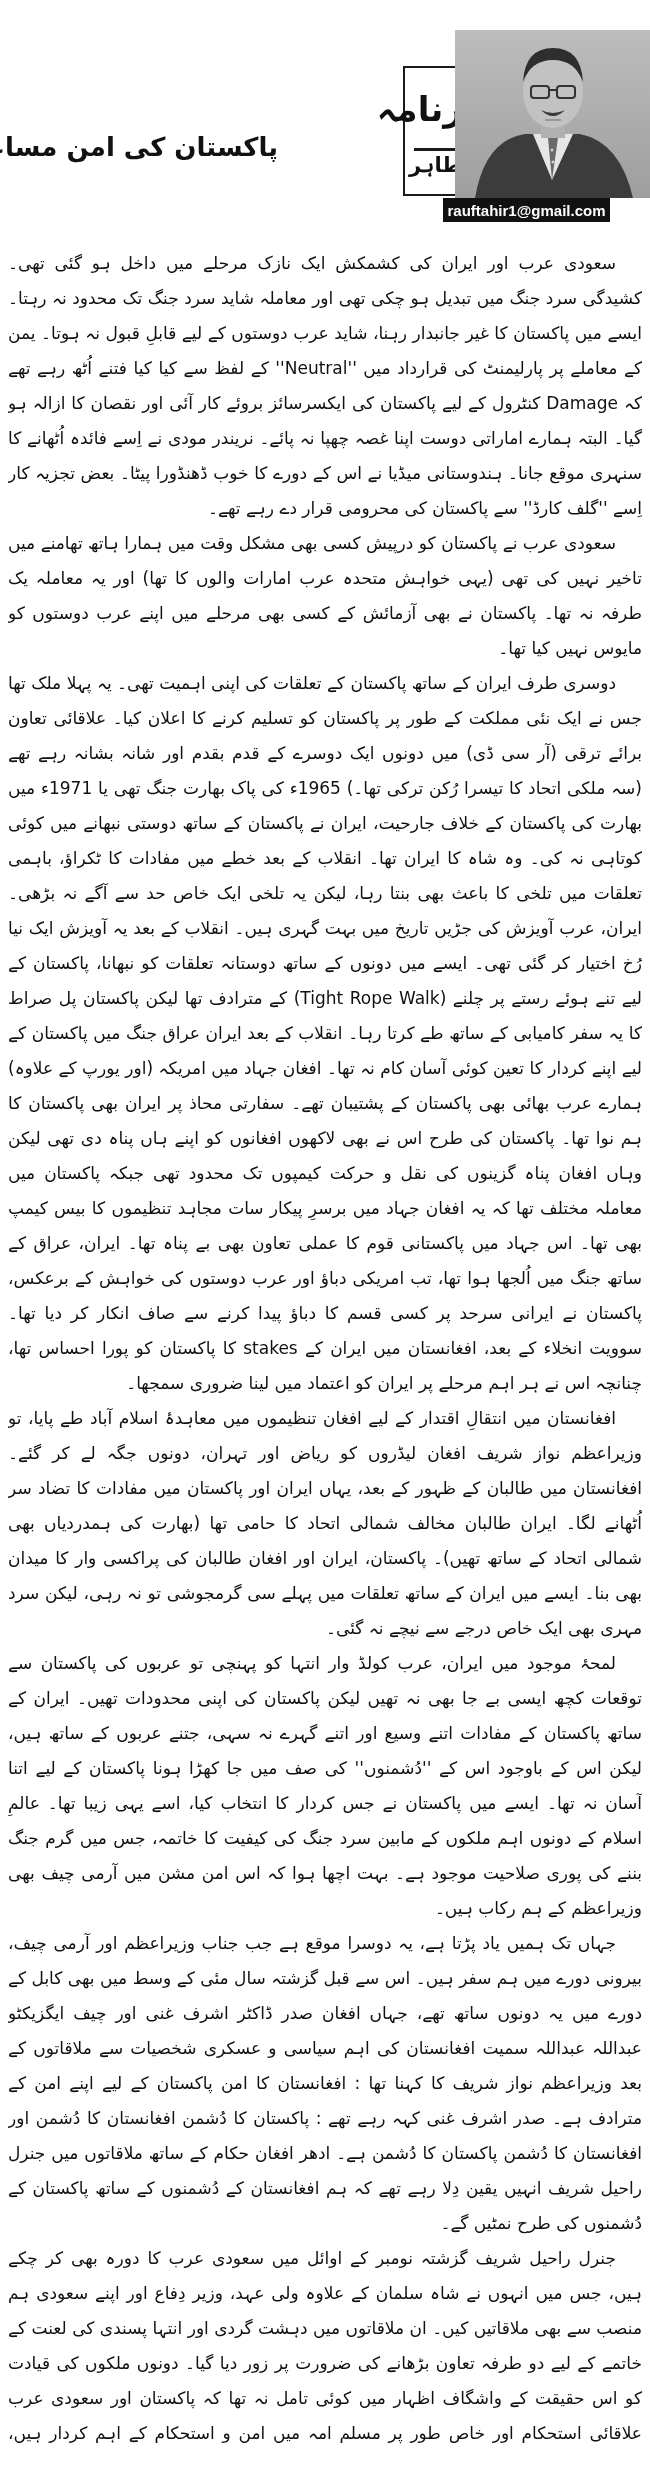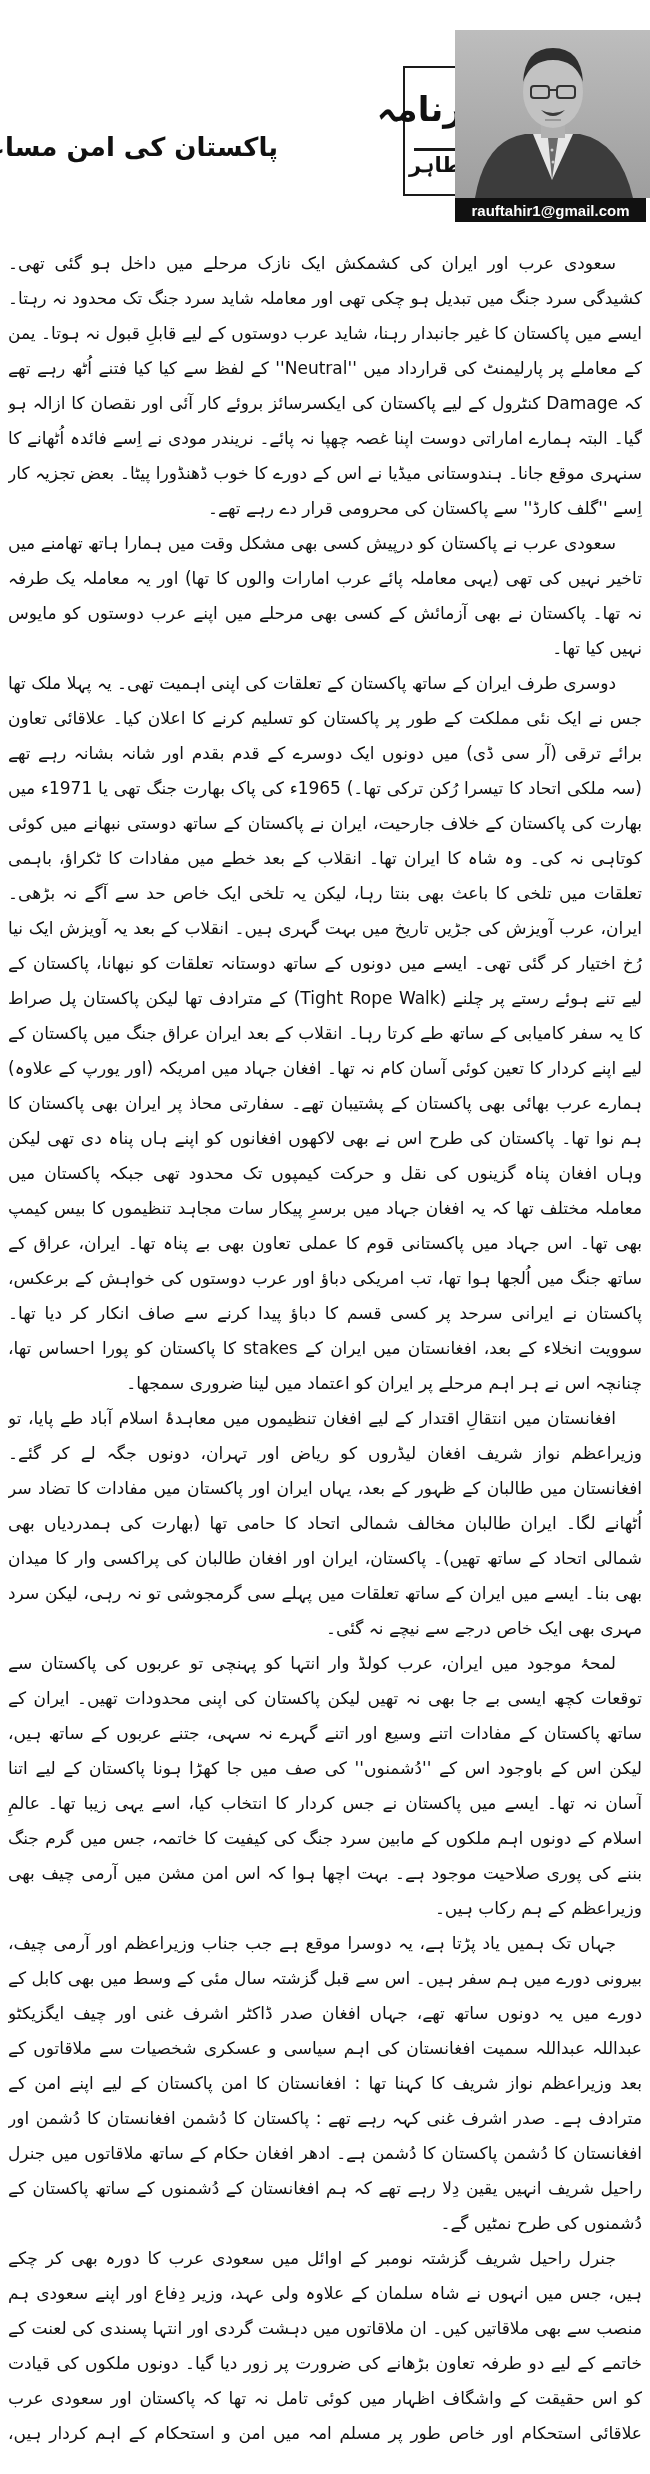--- a/index.html
+++ b/index.html
@@ -25,21 +25,21 @@
     position:absolute;left:414px;top:148px;width:96px;height:3px;background:#1a1a1a;
   }
   .author-name{
     position:absolute;left:403px;top:153px;width:122px;
     text-align:center;font-size:21px;font-weight:bold;direction:rtl;
   }
   .author-photo{
     position:absolute;left:455px;top:30px;width:195px;height:168px;
   }
   .email-bar{
-    position:absolute;left:455px;top:198px;width:191px;height:24px;
+    position:absolute;left:443px;top:198px;width:167px;height:24px;
     background:#111;color:#fff;
     font-family:"Liberation Sans",sans-serif;font-weight:bold;font-size:15px;
     display:flex;align-items:center;justify-content:center;
     direction:ltr;
   }
   .article-title{
     position:absolute;left:108px;top:132px;width:170px;
     font-size:26px;font-weight:bold;direction:rtl;text-align:center;
     white-space:nowrap;
   }
@@ -96,21 +96,21 @@
       <path d="M86 80 Q98 86 110 80 Q98 92 86 80 Z" fill="#3a3a3a"></path>
 
       <line x1="90" y1="90" x2="106" y2="90" stroke="#8a8a8a" stroke-width="1.5"></line>
     </svg>
   </div>
 
   <div class="email-bar">rauftahir1@gmail.com</div>
 
   <div class="article-body">
       <p class="para">سعودی عرب اور ایران کی کشمکش ایک نازک مرحلے میں داخل ہو گئی تھی۔ کشیدگی سرد جنگ میں تبدیل ہو چکی تھی اور معاملہ شاید سرد جنگ تک محدود نہ رہتا۔ ایسے میں پاکستان کا غیر جانبدار رہنا، شاید عرب دوستوں کے لیے قابلِ قبول نہ ہوتا۔ یمن کے معاملے پر پارلیمنٹ کی قرارداد میں ''Neutral'' کے لفظ سے کیا کیا فتنے اُٹھ رہے تھے کہ Damage کنٹرول کے لیے پاکستان کی ایکسرسائز بروئے کار آئی اور نقصان کا ازالہ ہو گیا۔ البتہ ہمارے اماراتی دوست اپنا غصہ چھپا نہ پائے۔ نریندر مودی نے اِسے فائدہ اُٹھانے کا سنہری موقع جانا۔ ہندوستانی میڈیا نے اس کے دورے کا خوب ڈھنڈورا پیٹا۔ بعض تجزیہ کار اِسے ''گلف کارڈ'' سے پاکستان کی محرومی قرار دے رہے تھے۔</p>
-      <p class="para">سعودی عرب نے پاکستان کو درپیش کسی بھی مشکل وقت میں ہمارا ہاتھ تھامنے میں تاخیر نہیں کی تھی (یہی معاملہ پائے عرب امارات والوں کا تھا) اور یہ معاملہ یک طرفہ نہ تھا۔ پاکستان نے بھی آزمائش کے کسی بھی مرحلے میں اپنے عرب دوستوں کو مایوس نہیں کیا تھا۔</p>
+      <p class="para">سعودی عرب نے پاکستان کو درپیش کسی بھی مشکل وقت میں ہمارا ہاتھ تھامنے میں تاخیر نہیں کی تھی (یہی خواہش متحدہ عرب امارات والوں کا تھا) اور یہ معاملہ یک طرفہ نہ تھا۔ پاکستان نے بھی آزمائش کے کسی بھی مرحلے میں اپنے عرب دوستوں کو مایوس نہیں کیا تھا۔</p>
       <p class="para">دوسری طرف ایران کے ساتھ پاکستان کے تعلقات کی اپنی اہمیت تھی۔ یہ پہلا ملک تھا جس نے ایک نئی مملکت کے طور پر پاکستان کو تسلیم کرنے کا اعلان کیا۔ علاقائی تعاون برائے ترقی (آر سی ڈی) میں دونوں ایک دوسرے کے قدم بقدم اور شانہ بشانہ رہے تھے (سہ ملکی اتحاد کا تیسرا رُکن ترکی تھا۔) 1965ء کی پاک بھارت جنگ تھی یا 1971ء میں بھارت کی پاکستان کے خلاف جارحیت، ایران نے پاکستان کے ساتھ دوستی نبھانے میں کوئی کوتاہی نہ کی۔ وہ شاہ کا ایران تھا۔ انقلاب کے بعد خطے میں مفادات کا ٹکراؤ، باہمی تعلقات میں تلخی کا باعث بھی بنتا رہا، لیکن یہ تلخی ایک خاص حد سے آگے نہ بڑھی۔ ایران، عرب آویزش کی جڑیں تاریخ میں بہت گہری ہیں۔ انقلاب کے بعد یہ آویزش ایک نیا رُخ اختیار کر گئی تھی۔ ایسے میں دونوں کے ساتھ دوستانہ تعلقات کو نبھانا، پاکستان کے لیے تنے ہوئے رستے پر چلنے (Tight Rope Walk) کے مترادف تھا لیکن پاکستان پل صراط کا یہ سفر کامیابی کے ساتھ طے کرتا رہا۔ انقلاب کے بعد ایران عراق جنگ میں پاکستان کے لیے اپنے کردار کا تعین کوئی آسان کام نہ تھا۔ افغان جہاد میں امریکہ (اور یورپ کے علاوہ) ہمارے عرب بھائی بھی پاکستان کے پشتیبان تھے۔ سفارتی محاذ پر ایران بھی پاکستان کا ہم نوا تھا۔ پاکستان کی طرح اس نے بھی لاکھوں افغانوں کو اپنے ہاں پناہ دی تھی لیکن وہاں افغان پناہ گزینوں کی نقل و حرکت کیمپوں تک محدود تھی جبکہ پاکستان میں معاملہ مختلف تھا کہ یہ افغان جہاد میں برسرِ پیکار سات مجاہد تنظیموں کا بیس کیمپ بھی تھا۔ اس جہاد میں پاکستانی قوم کا عملی تعاون بھی بے پناہ تھا۔ ایران، عراق کے ساتھ جنگ میں اُلجھا ہوا تھا، تب امریکی دباؤ اور عرب دوستوں کی خواہش کے برعکس، پاکستان نے ایرانی سرحد پر کسی قسم کا دباؤ پیدا کرنے سے صاف انکار کر دیا تھا۔ سوویت انخلاء کے بعد، افغانستان میں ایران کے stakes کا پاکستان کو پورا احساس تھا، چنانچہ اس نے ہر اہم مرحلے پر ایران کو اعتماد میں لینا ضروری سمجھا۔</p>
       <p class="para">افغانستان میں انتقالِ اقتدار کے لیے افغان تنظیموں میں معاہدۂ اسلام آباد طے پایا، تو وزیراعظم نواز شریف افغان لیڈروں کو ریاض اور تہران، دونوں جگہ لے کر گئے۔ افغانستان میں طالبان کے ظہور کے بعد، یہاں ایران اور پاکستان میں مفادات کا تضاد سر اُٹھانے لگا۔ ایران طالبان مخالف شمالی اتحاد کا حامی تھا (بھارت کی ہمدردیاں بھی شمالی اتحاد کے ساتھ تھیں)۔ پاکستان، ایران اور افغان طالبان کی پراکسی وار کا میدان بھی بنا۔ ایسے میں ایران کے ساتھ تعلقات میں پہلے سی گرمجوشی تو نہ رہی، لیکن سرد مہری بھی ایک خاص درجے سے نیچے نہ گئی۔</p>
       <p class="para">لمحۂ موجود میں ایران، عرب کولڈ وار انتہا کو پہنچی تو عربوں کی پاکستان سے توقعات کچھ ایسی بے جا بھی نہ تھیں لیکن پاکستان کی اپنی محدودات تھیں۔ ایران کے ساتھ پاکستان کے مفادات اتنے وسیع اور اتنے گہرے نہ سہی، جتنے عربوں کے ساتھ ہیں، لیکن اس کے باوجود اس کے ''دُشمنوں'' کی صف میں جا کھڑا ہونا پاکستان کے لیے اتنا آسان نہ تھا۔ ایسے میں پاکستان نے جس کردار کا انتخاب کیا، اسے یہی زیبا تھا۔ عالمِ اسلام کے دونوں اہم ملکوں کے مابین سرد جنگ کی کیفیت کا خاتمہ، جس میں گرم جنگ بننے کی پوری صلاحیت موجود ہے۔ بہت اچھا ہوا کہ اس امن مشن میں آرمی چیف بھی وزیراعظم کے ہم رکاب ہیں۔</p>
       <p class="para">جہاں تک ہمیں یاد پڑتا ہے، یہ دوسرا موقع ہے جب جناب وزیراعظم اور آرمی چیف، بیرونی دورے میں ہم سفر ہیں۔ اس سے قبل گزشتہ سال مئی کے وسط میں بھی کابل کے دورے میں یہ دونوں ساتھ تھے، جہاں افغان صدر ڈاکٹر اشرف غنی اور چیف ایگزیکٹو عبداللہ عبداللہ سمیت افغانستان کی اہم سیاسی و عسکری شخصیات سے ملاقاتوں کے بعد وزیراعظم نواز شریف کا کہنا تھا : افغانستان کا امن پاکستان کے لیے اپنے امن کے مترادف ہے۔ صدر اشرف غنی کہہ رہے تھے : پاکستان کا دُشمن افغانستان کا دُشمن اور افغانستان کا دُشمن پاکستان کا دُشمن ہے۔ ادھر افغان حکام کے ساتھ ملاقاتوں میں جنرل راحیل شریف انہیں یقین دِلا رہے تھے کہ ہم افغانستان کے دُشمنوں کے ساتھ پاکستان کے دُشمنوں کی طرح نمٹیں گے۔</p>
       <p class="para">جنرل راحیل شریف گزشتہ نومبر کے اوائل میں سعودی عرب کا دورہ بھی کر چکے ہیں، جس میں انہوں نے شاہ سلمان کے علاوہ ولی عہد، وزیر دِفاع اور اپنے سعودی ہم منصب سے بھی ملاقاتیں کیں۔ ان ملاقاتوں میں دہشت گردی اور انتہا پسندی کی لعنت کے خاتمے کے لیے دو طرفہ تعاون بڑھانے کی ضرورت پر زور دیا گیا۔ دونوں ملکوں کی قیادت کو اس حقیقت کے واشگاف اظہار میں کوئی تامل نہ تھا کہ پاکستان اور سعودی عرب علاقائی استحکام اور خاص طور پر مسلم امہ میں امن و استحکام کے اہم کردار ہیں، دونوں ملکوں کی دوستی پائیدار شراکت میں بدل چکی ہے۔</p>
     </div>
 
 </div>
 
 </body></html>

